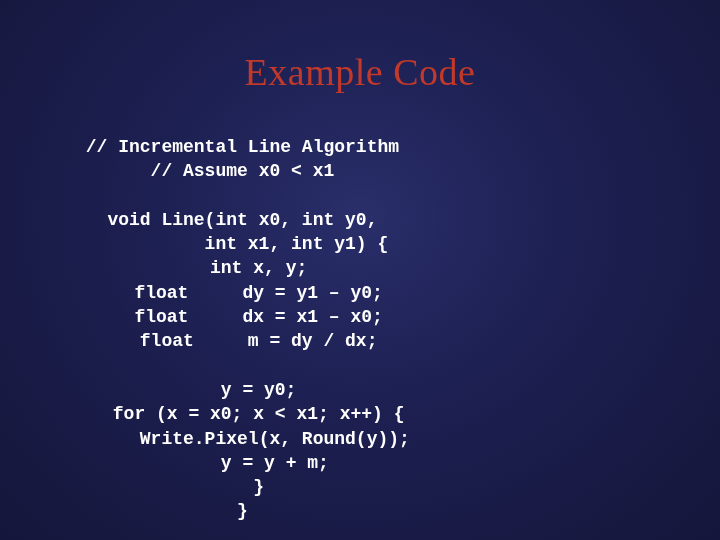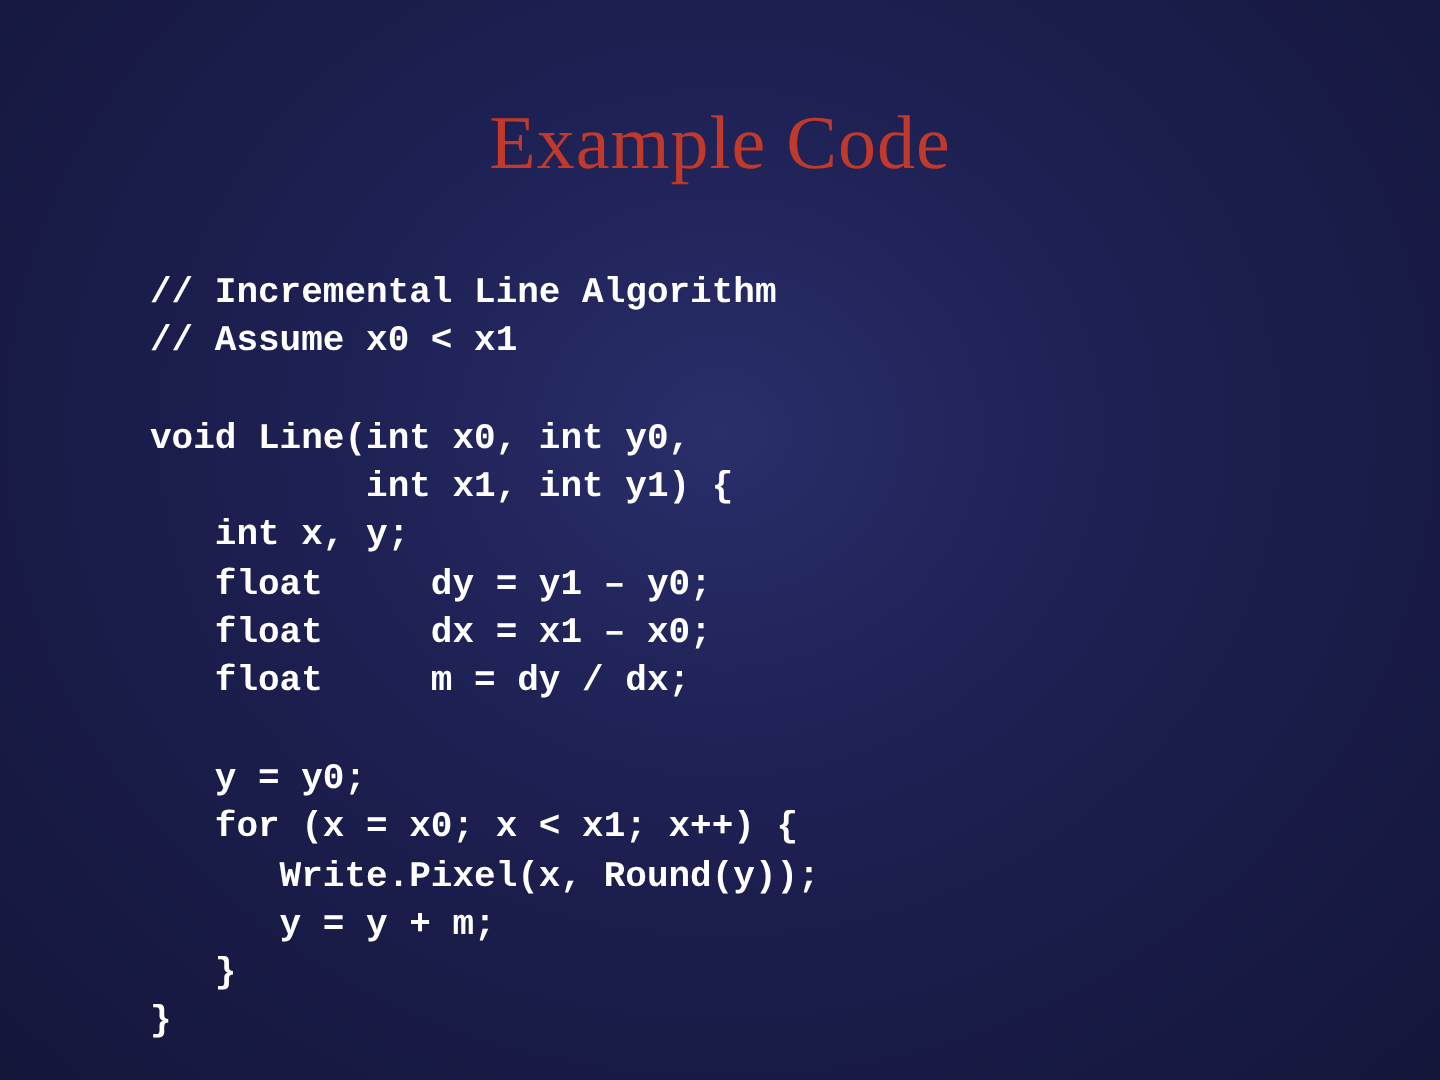--- a/index.html
+++ b/index.html
@@ -32,20 +32,21 @@
   .code {
     position: absolute;
     top: 135px;
     left: 75px;
     font-family: 'Courier New', Courier, monospace;
     font-size: 18px;
     font-weight: bold;
     color: #ffffff;
     white-space: pre;
     line-height: 1.35;
+    text-align: center;
   }
 </style>
 </head>
 <body>
 
 <div class="slide">
   <div class="title">Example Code</div>
   <div class="code"><span>// Incremental Line Algorithm</span>
 <span>// Assume x0 &lt; x1</span>
 <span></span>

